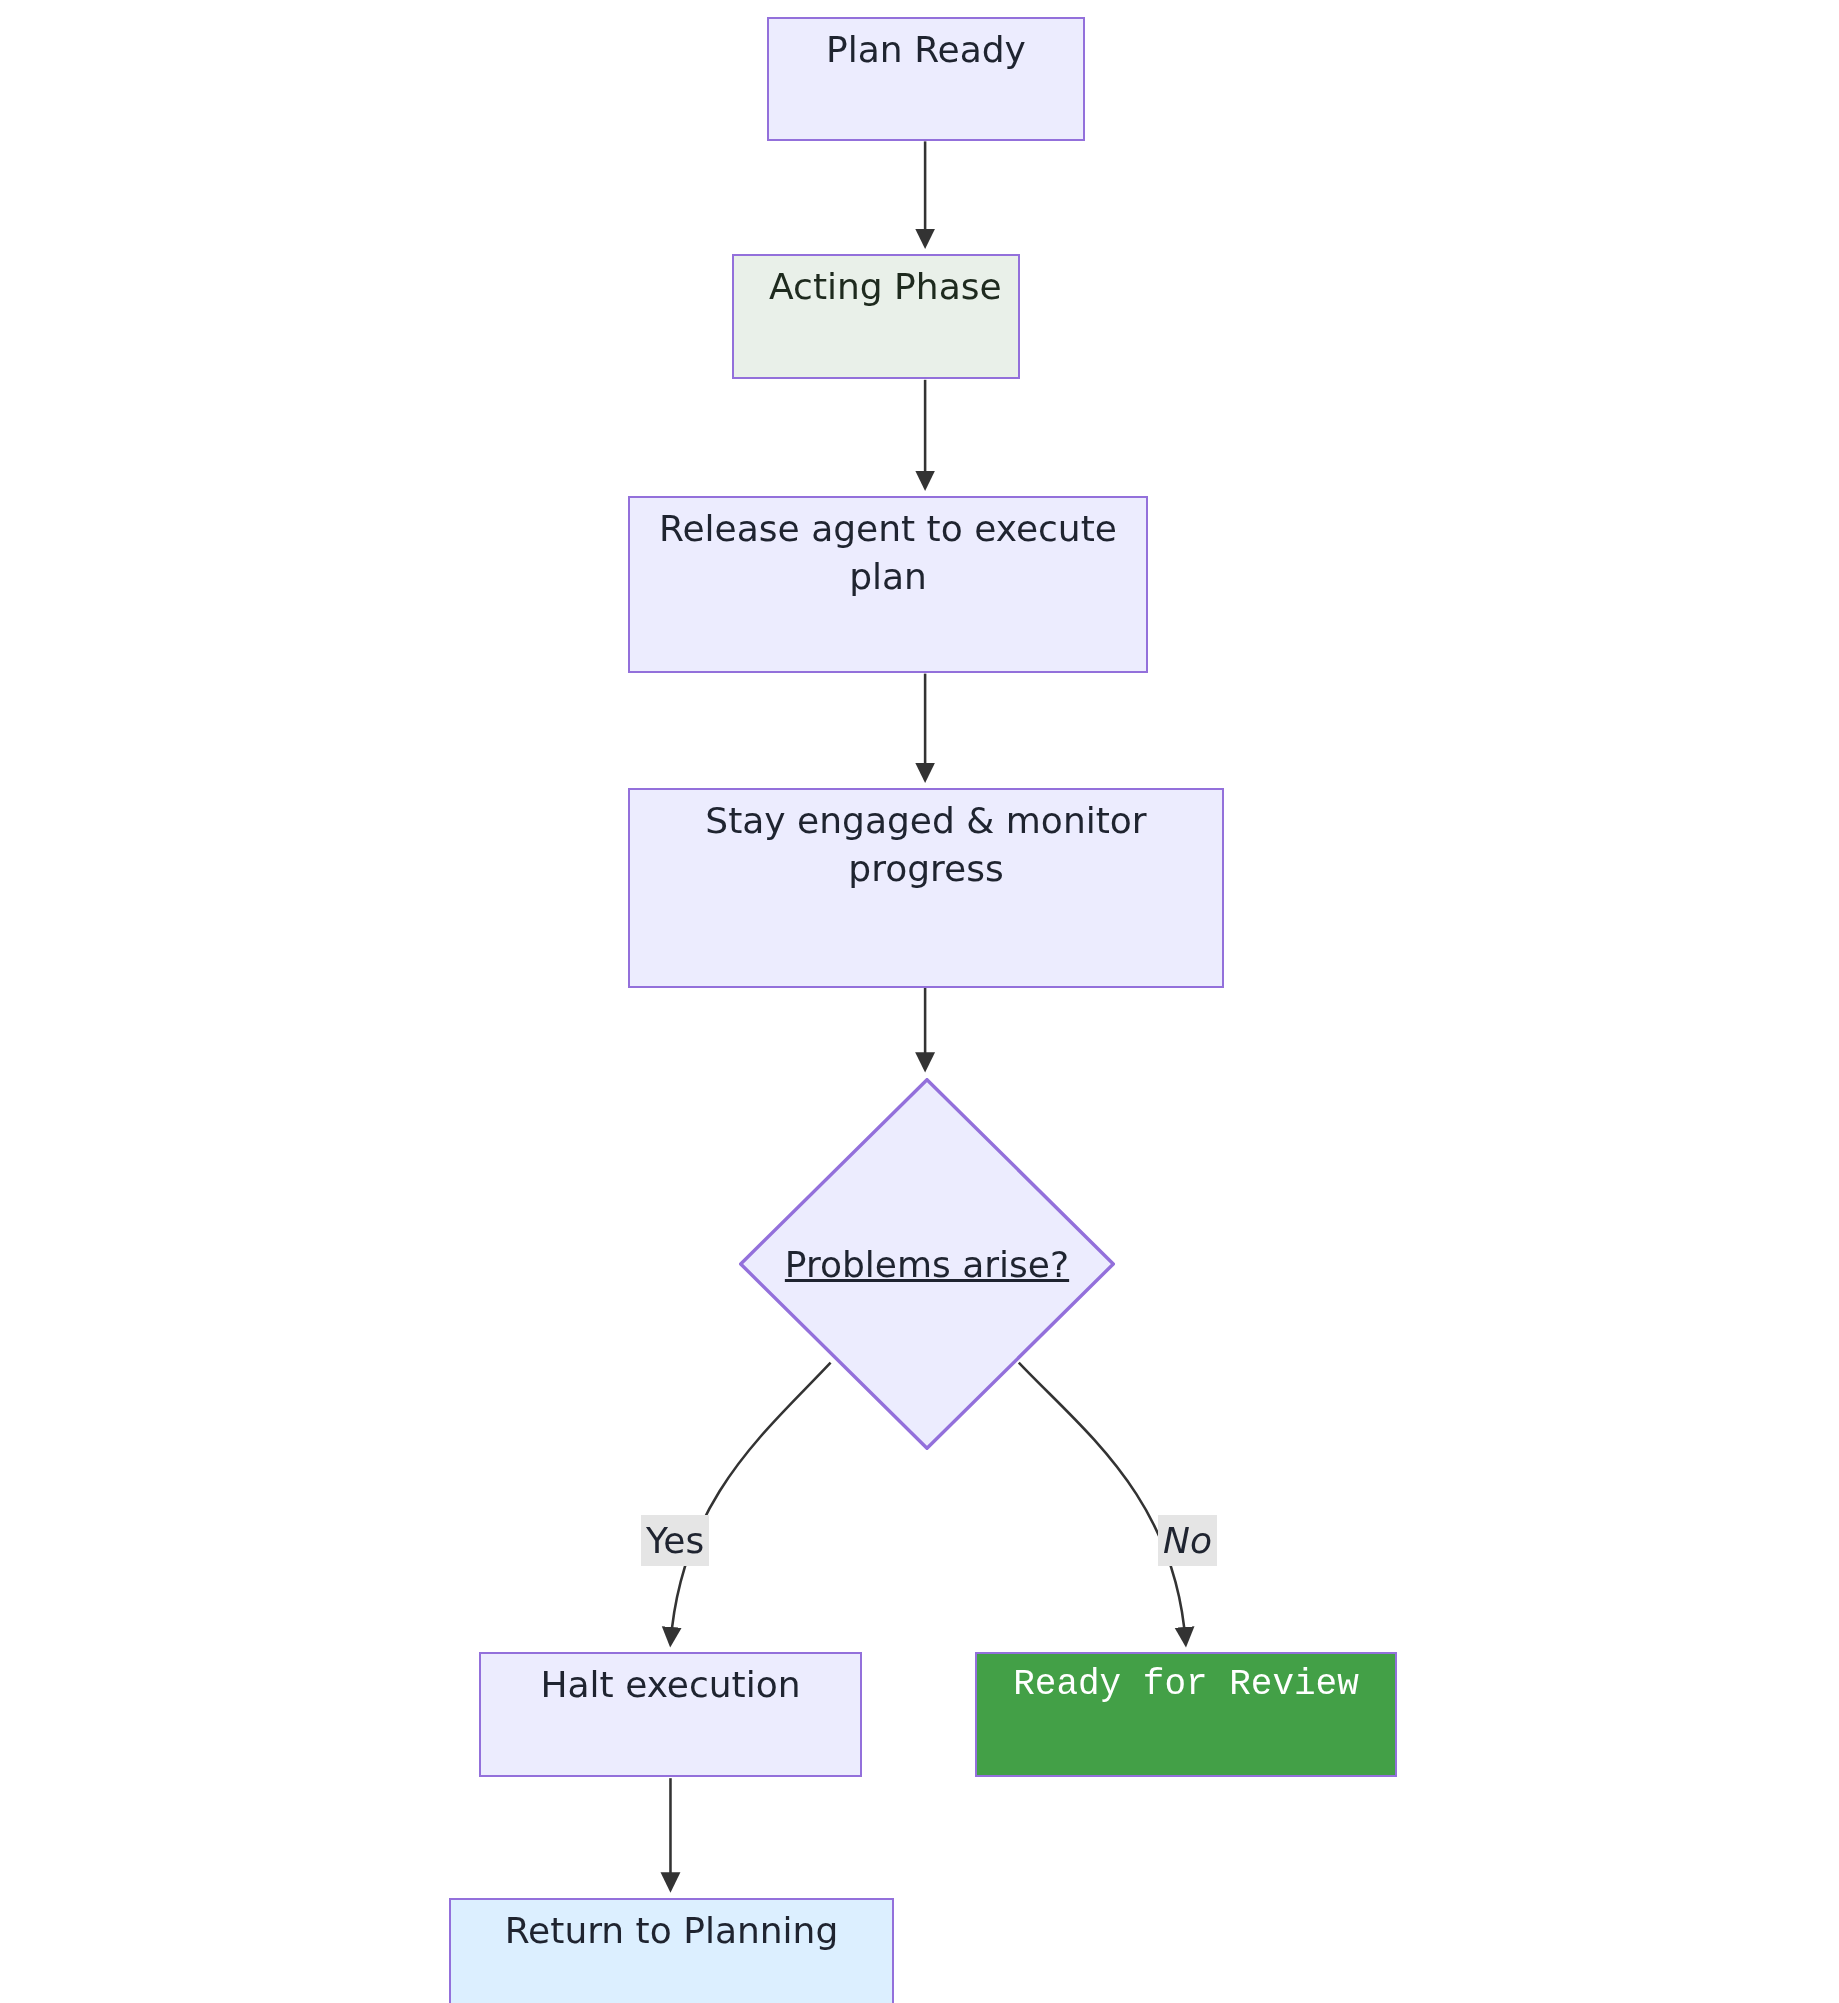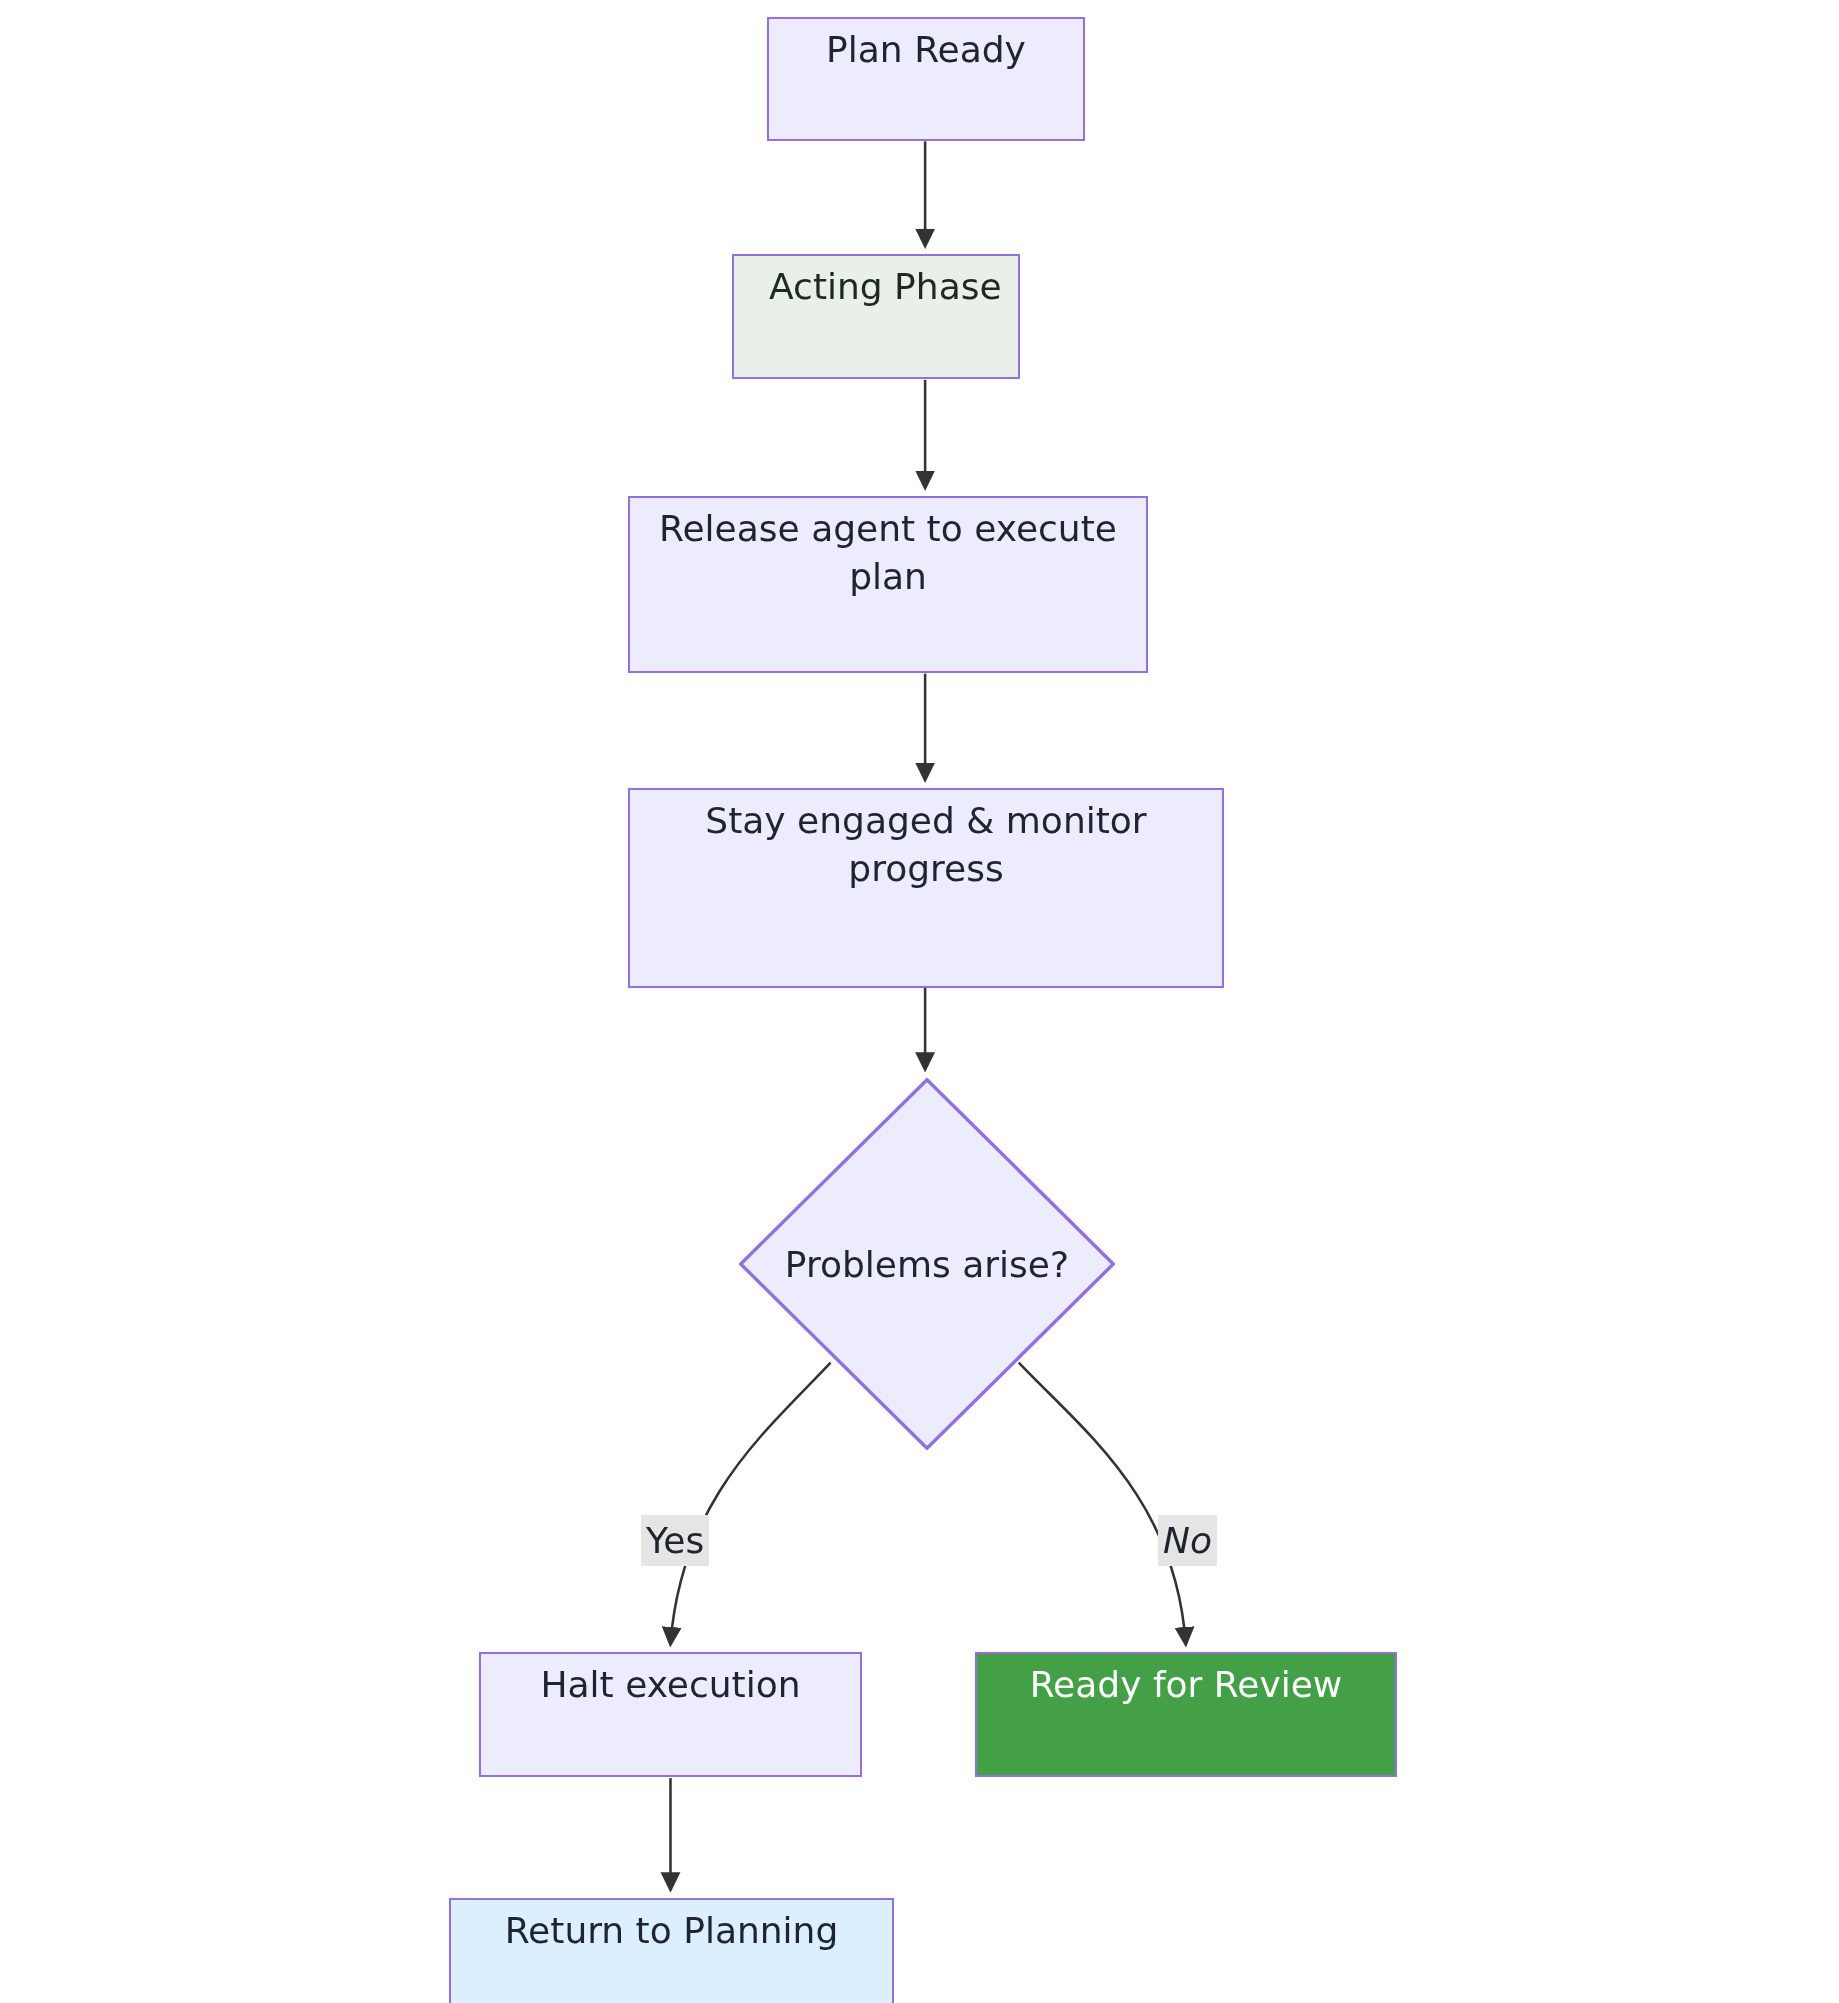--- a/index.html
+++ b/index.html
@@ -41,20 +41,21 @@
     padding: 6.8px 15.3px;
     z-index: 2;
   }
   .node.mint {
     background: #e9f0e9;
     color: #1e2a1e;
   }
   .node.green {
     background: #43a047;
     color: #ffffff;
+    font-family: Liberation Mono, monospace;
   }
   .node.lightblue {
     background: #dcefff;
   }
   .node-label {
     display: block;
     white-space: pre-line;
   }
   
   .diamond-wrap {
@@ -73,20 +74,21 @@
     left: 0;
     top: 0;
     width: 100%;
     height: 100%;
     display: flex;
     align-items: center;
     justify-content: center;
     font-size: 36px;
     color: #1f2430;
     text-align: center;
+    text-decoration: underline;
   }
   
   .edge-label {
     position: absolute;
     background: #e5e5e5;
     color: #1f2430;
     font-size: 36px;
     line-height: 1;
     padding: 7.7px 5.1px;
     z-index: 3;

